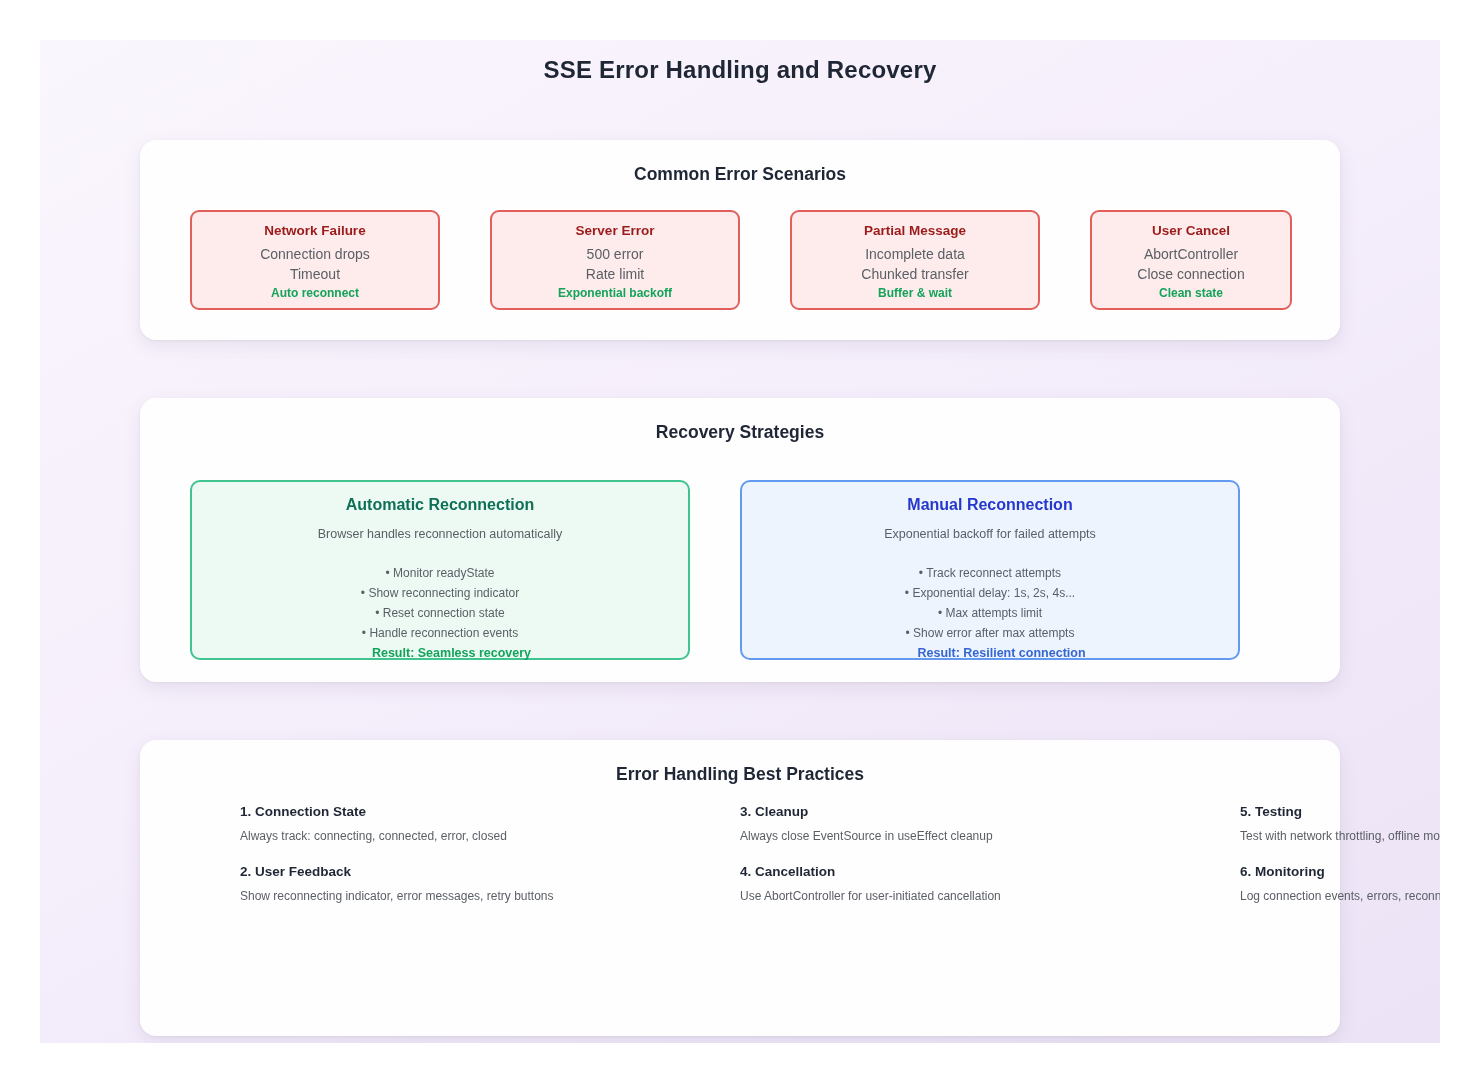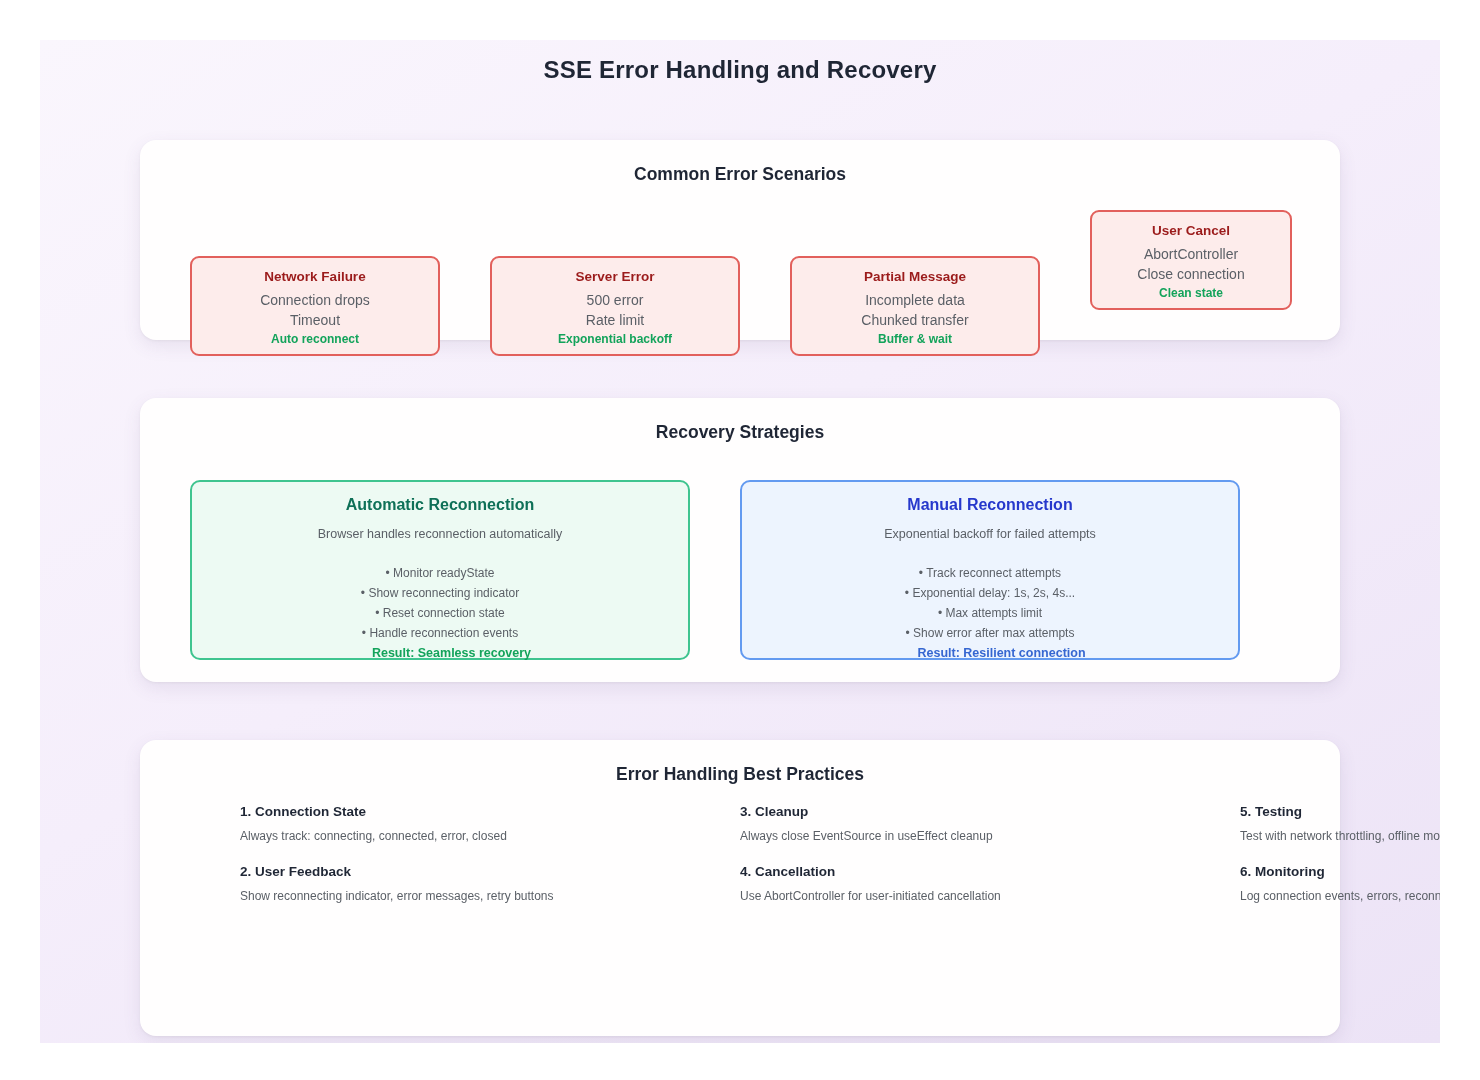--- a/index.html
+++ b/index.html
@@ -34,21 +34,21 @@
   
   .error-row {
     position:absolute; left:50px; top:70px;
     display:flex; gap:50px;
   }
   .error-card {
     height:100px; border:2px solid var(--accent-red, #e2605c);
     background:var(--red-bg, #fdeceb); border-radius:9px;
     text-align:center; padding-top:11px;
   }
-  .w250 { width:250px;margin-top:46px; } .w202 { width:202px; }
+  .w250 { width:250px; } .w202 { width:202px; }
   .error-card-title {
     font-size:13.5px; font-weight:bold; color:var(--red-title, #9b1b1b);
     margin-bottom:7px;
   }
   .error-line { font-size:14px; color:var(--body-text, #5a5f66); line-height:19.5px; }
   .error-action { font-size:12px; font-weight:bold; color:var(--green-text, #13a35b); line-height:19.5px; }
   
   .strategy-row {
     position:absolute; left:50px; top:82px;
     display:flex; gap:50px;

